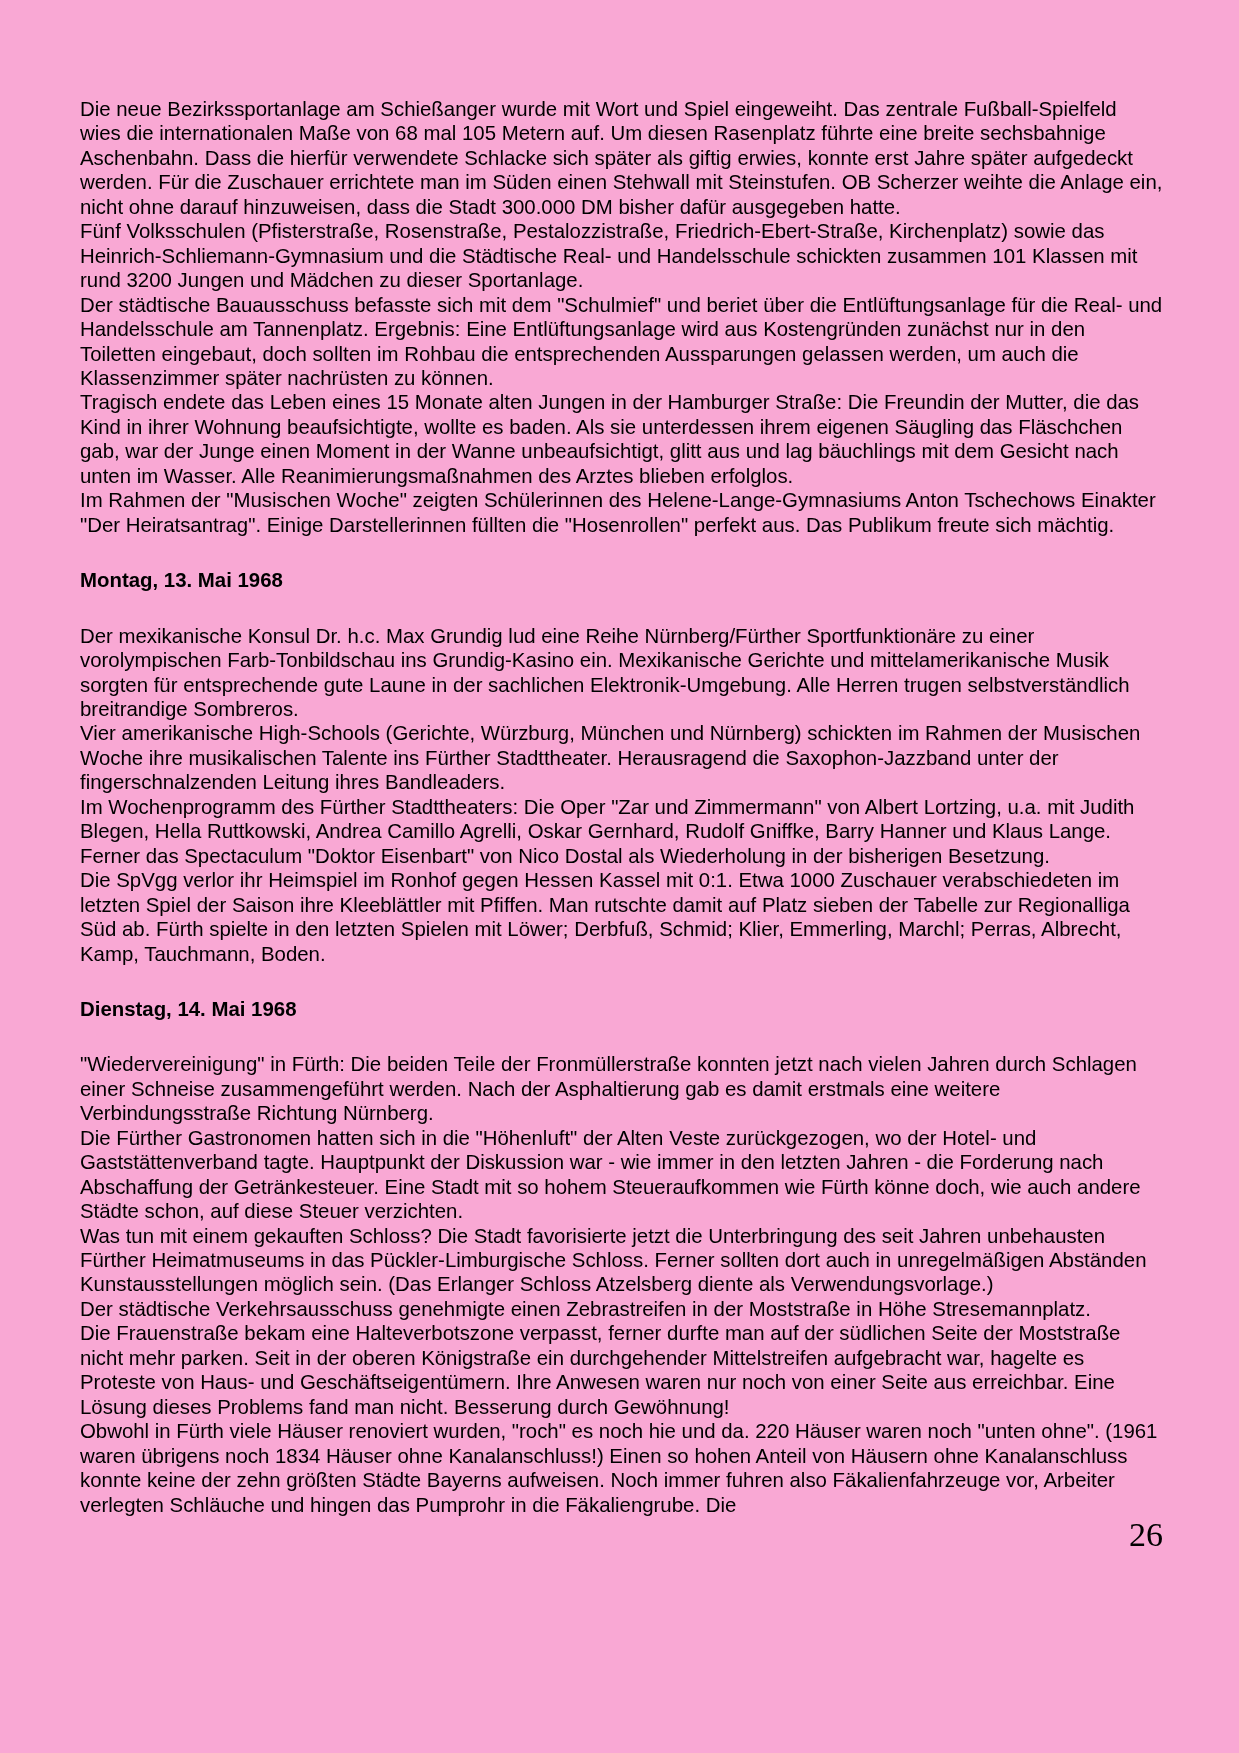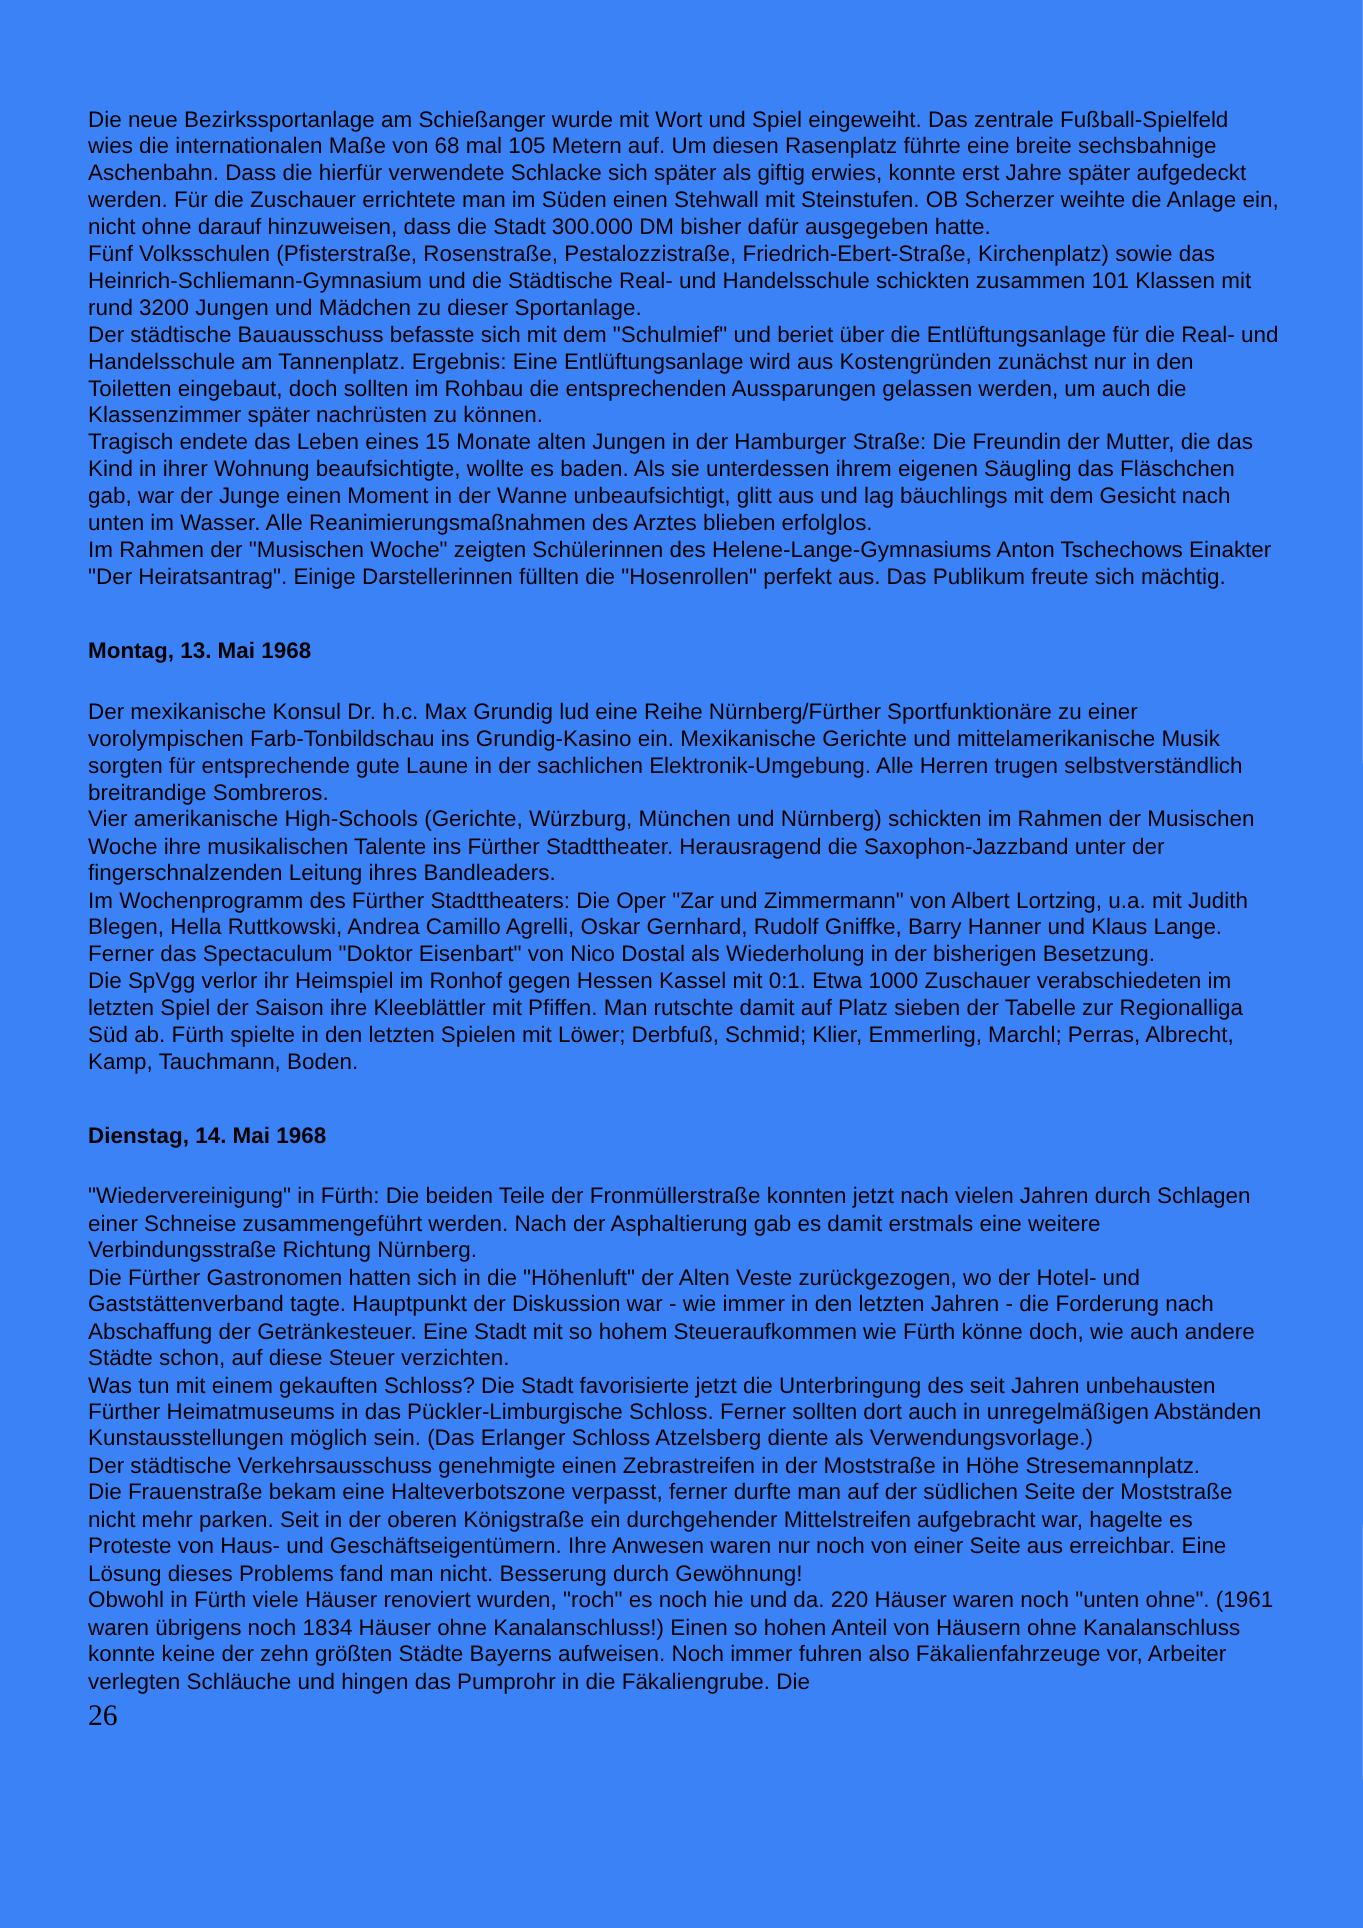--- a/index.html
+++ b/index.html
@@ -12,40 +12,40 @@
     height: 1753px;
     font-family: "Liberation Sans", sans-serif;
     color: #000000;
     overflow: hidden;
   }
   .page {
     box-sizing: border-box;
     width: 1239px;
     height: 1753px;
     padding: 97px 76px 0 80px;
-    background: #3b82f6;
+    background: #f9a8d4;
   }
   .para {
     margin: 0;
     font-size: 20.4px;
     line-height: 24.45px;
     text-align: left;
   }
   .heading {
-    margin: 43px 0 31px 0;
+    margin: 31px 0 31px 0;
     font-size: 20.4px;
     line-height: 24.45px;
     font-weight: bold;
   }
   .page-number {
     margin-top: 4px;
     font-family: "Liberation Serif", serif;
-    font-size: 27px;
+    font-size: 34px;
     line-height: 28px;
-    text-align: left;
+    text-align: right;
   }
 </style>
 </head>
 <body>
 
 <div class="page">
 
   <p class="para">Die neue Bezirkssportanlage am Schießanger wurde mit Wort und Spiel eingeweiht. Das zentrale Fußball-Spielfeld wies die internationalen Maße von 68 mal 105 Metern auf. Um diesen Rasenplatz führte eine breite sechsbahnige Aschenbahn. Dass die hierfür verwendete Schlacke sich später als giftig erwies, konnte erst Jahre später aufgedeckt werden. Für die Zuschauer errichtete man im Süden einen Stehwall mit Steinstufen. OB Scherzer weihte die Anlage ein, nicht ohne darauf hinzuweisen, dass die Stadt 300.000 DM bisher dafür ausgegeben hatte.</p>
   <p class="para">Fünf Volksschulen (Pfisterstraße, Rosenstraße, Pestalozzistraße, Friedrich-Ebert-Straße, Kirchenplatz) sowie das Heinrich-Schliemann-Gymnasium und die Städtische Real- und Handelsschule schickten zusammen 101 Klassen mit rund 3200 Jungen und Mädchen zu dieser Sportanlage.</p>
   <p class="para">Der städtische Bauausschuss befasste sich mit dem "Schulmief" und beriet über die Entlüftungsanlage für die Real- und Handelsschule am Tannenplatz. Ergebnis: Eine Entlüftungsanlage wird aus Kostengründen zunächst nur in den Toiletten eingebaut, doch sollten im Rohbau die entsprechenden Aussparungen gelassen werden, um auch die Klassenzimmer später nachrüsten zu können.</p>

